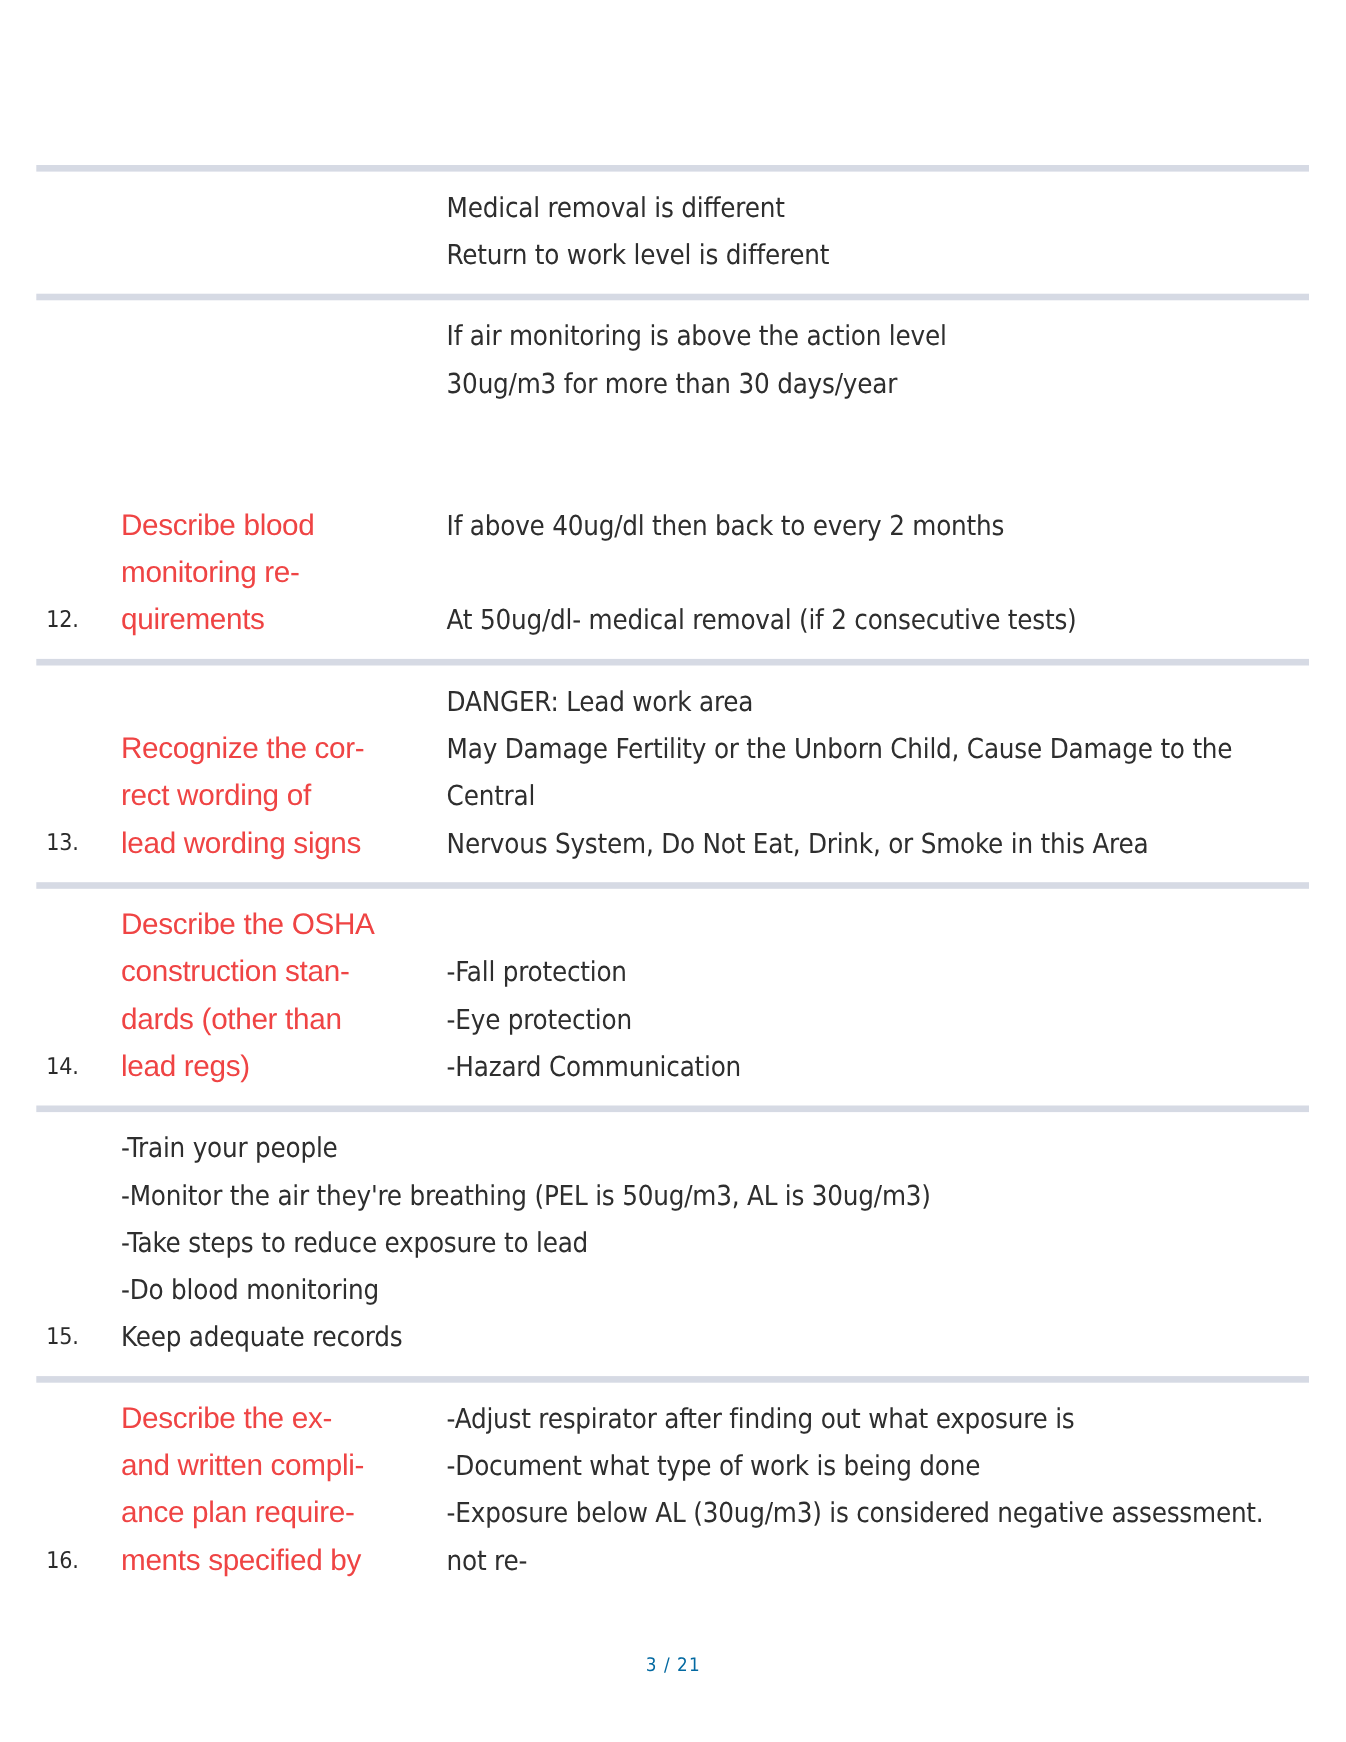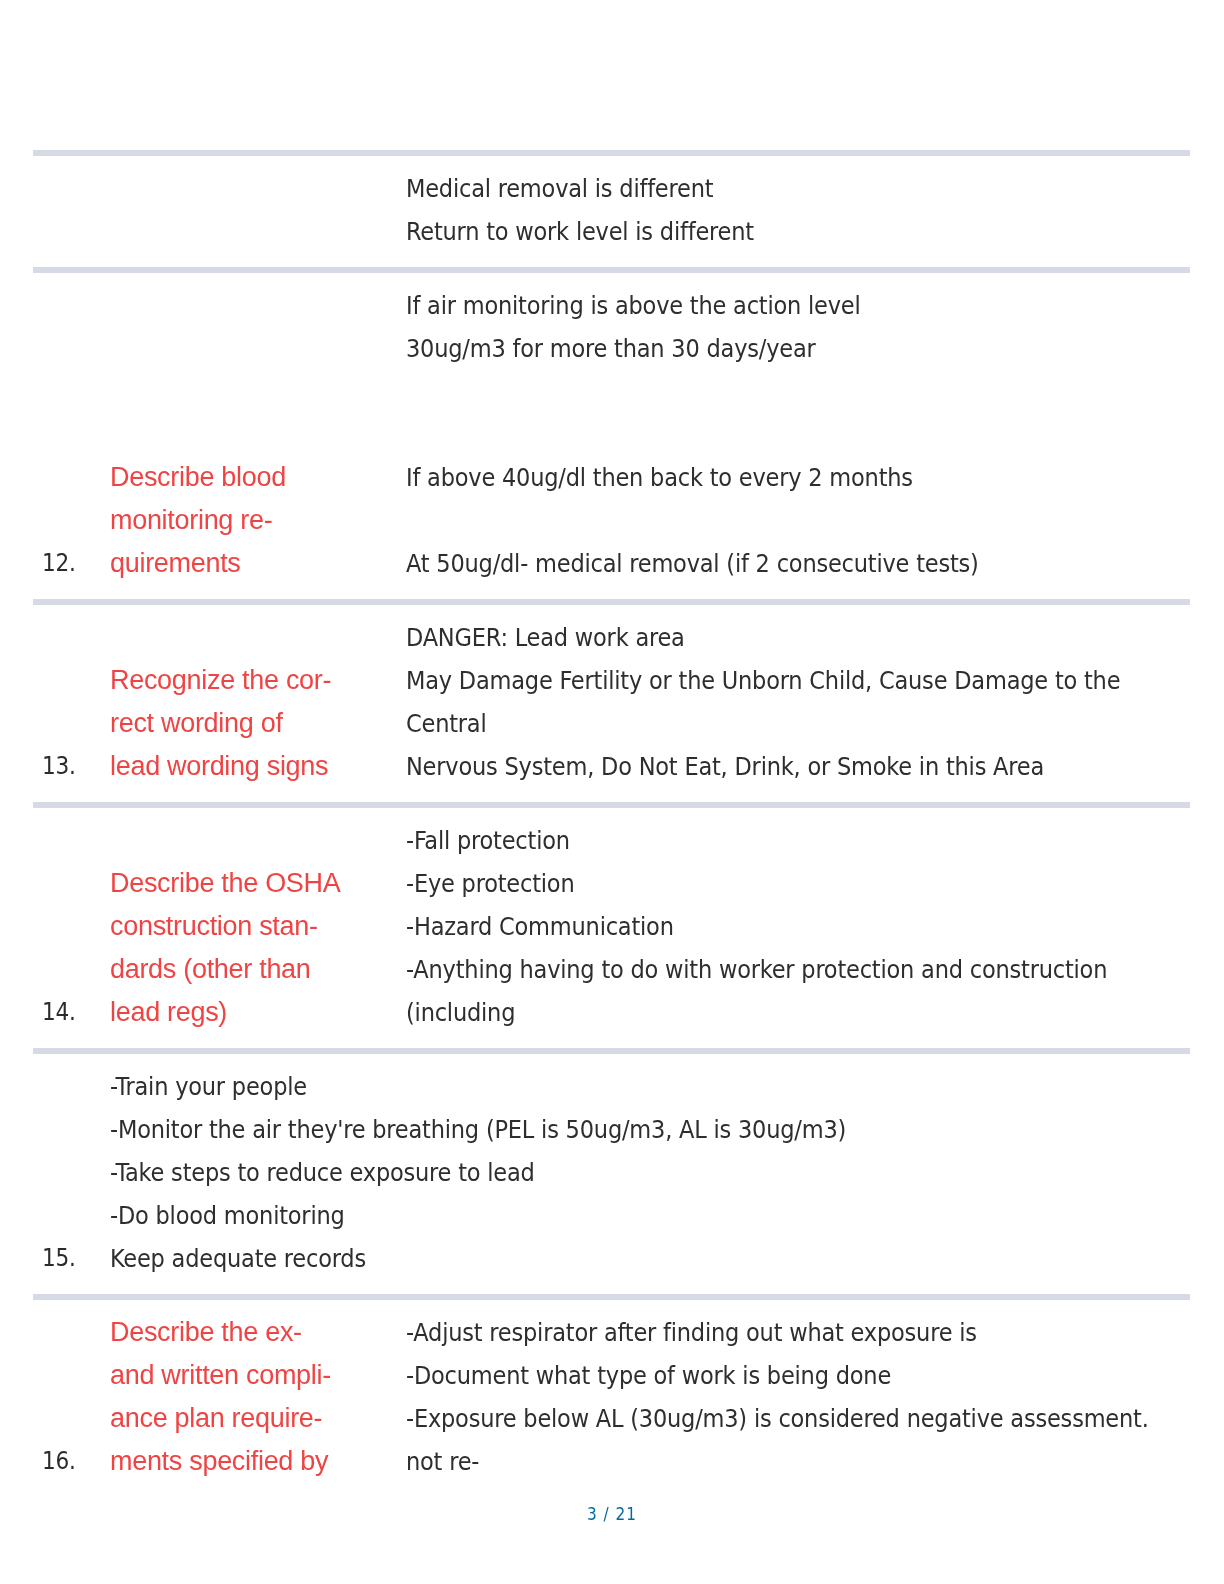--- a/index.html
+++ b/index.html
@@ -38,21 +38,21 @@
     align-items: flex-end;
     box-sizing: border-box;
   }
   .col-num {
     width: 77px;
     flex: 0 0 77px;
     box-sizing: border-box;
     padding-left: 9px;
     font-family: "DejaVu Sans Condensed", "Liberation Sans Narrow", "Liberation Sans", sans-serif;
     font-stretch: condensed;
-    font-size: 24px;
+    font-size: 21px;
     line-height: 43px;
     color: #2b2b2b;
     letter-spacing: -0.2px;
   }
   .col-q {
     width: 296px;
     flex: 0 0 296px;
     box-sizing: border-box;
     padding-right: 10px;
     font-family: "Liberation Sans", sans-serif;
@@ -148,21 +148,20 @@
       <div class="col-q">
         <div>Describe the OSHA</div>
         <div>construction stan-</div>
         <div>dards (other than</div>
         <div>lead regs)</div>
       </div>
       <div class="col-a">
         <div class="ans-line">-Fall protection</div>
         <div class="ans-line">-Eye protection</div>
         <div class="ans-line">-Hazard Communication</div>
-        <div class="ans-line">-Anything having to do with worker protection and construction (including</div>
       </div>
     </div>
 
     <div class="divider"></div>
     <div class="qa-row row-pad-top row-pad-bottom">
       <div class="col-num">15.</div>
       <div class="col-a">
         <div class="ans-line">-Train your people</div>
         <div class="ans-line">-Monitor the air they're breathing (PEL is 50ug/m3, AL is 30ug/m3)</div>
         <div class="ans-line">-Take steps to reduce exposure to lead</div>

